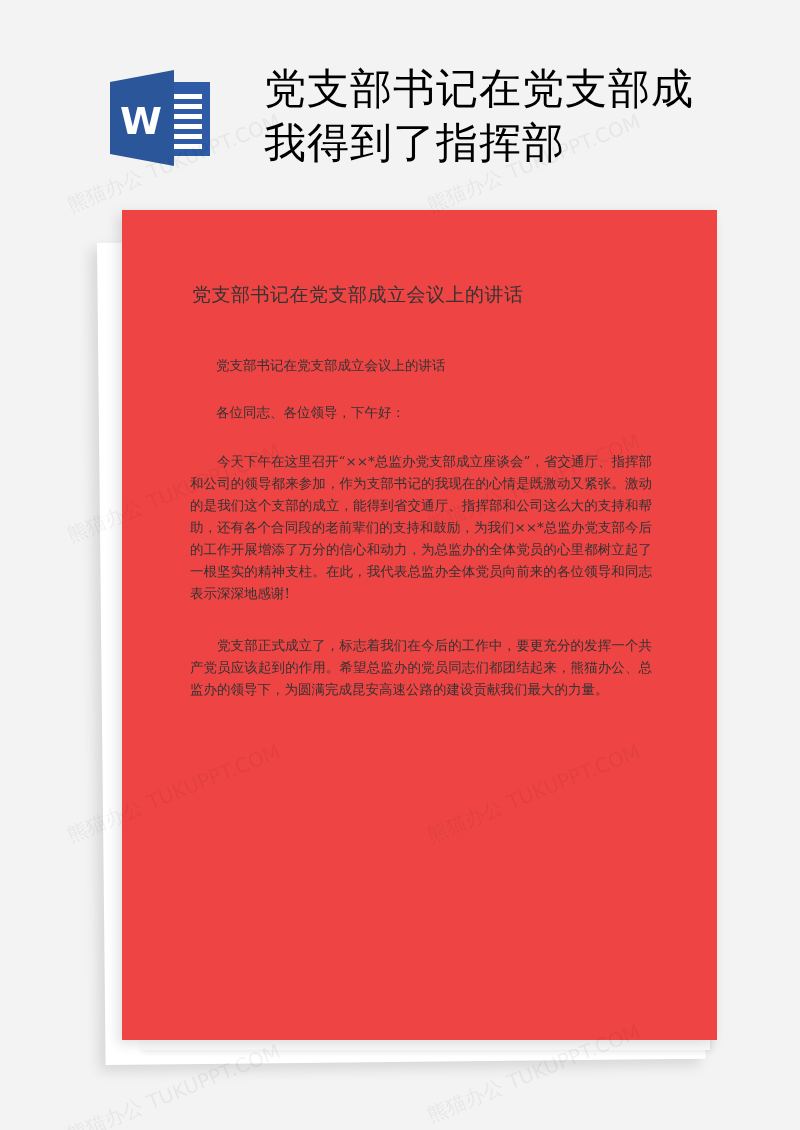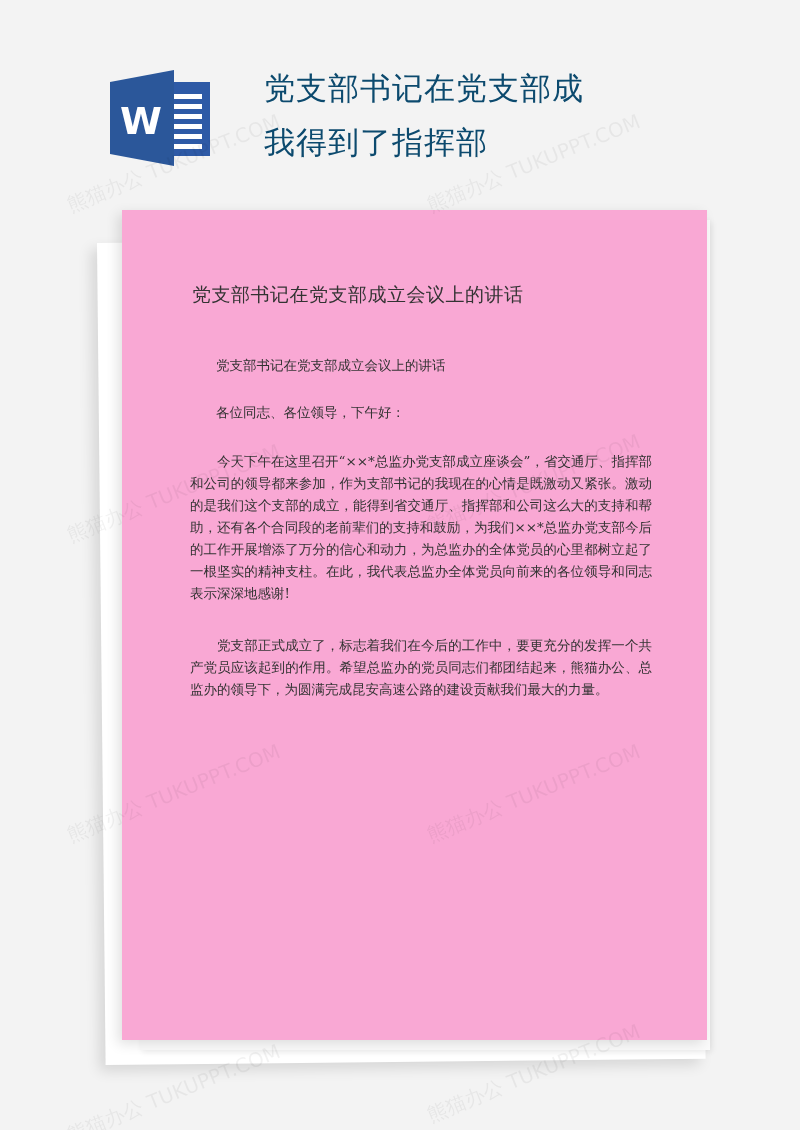--- a/index.html
+++ b/index.html
@@ -6,34 +6,34 @@
     body {
       width: 800px; height: 1130px; position: relative; overflow: hidden;
       background: #f3f3f3;
       font-family: "DejaVu Serif", "Liberation Serif", serif;
     }
     .header { position: absolute; left: 0; top: 0; width: 800px; height: 200px; }
     .word-icon { position: absolute; left: 110px; top: 70px; width: 104px; height: 96px; }
     .header-title {
       position: absolute; left: 264px; top: 62px; width: 460px;
       font-family: Liberation Sans, sans-serif;
-      font-size: 31px; line-height: 54px; color: #0c4a6e; letter-spacing: 1px;
+      font-size: 42px; line-height: 54px; color: #000000; letter-spacing: 1px;
     }
     .sheet-back {
       position: absolute; left: 97px; top: 243px; width: 600px; height: 822px;
       background: #fff; transform: rotate(-0.6deg); transform-origin: left top;
       box-shadow: -6px 6px 14px rgba(0,0,0,0.12);
     }
     .sheet-back2 {
       position: absolute; left: 140px; top: 220px; width: 570px; height: 830px;
       background: #fbfbfb; box-shadow: 2px 2px 6px rgba(0,0,0,0.08);
     }
     .page {
       position: absolute; left: 122px; top: 210px; width: 585px; height: 830px;
-      background: #f9a8d4; box-shadow: -4px 4px 12px rgba(0,0,0,0.12);
+      background: #ef4444; box-shadow: -4px 4px 12px rgba(0,0,0,0.12); padding-left: 10px;
     }
     .doc-title {
       position: absolute; left: 70px; top: 72px;
       font-size: 19px; color: #333; letter-spacing: 0.5px;
     }
     .doc-body { position: absolute; left: 68px; top: 145px; width: 462px; color: #333; }
     .subtitle { font-size: 13.5px; padding-left: 26px; line-height: 20px; margin: 0 0 27px 0; }
     .greeting { font-size: 13.5px; padding-left: 26px; line-height: 20px; margin: 0 0 28px 0; }
     .para {
       font-size: 13.5px; line-height: 22px; text-indent: 27px; margin: 0 0 30px 0;

